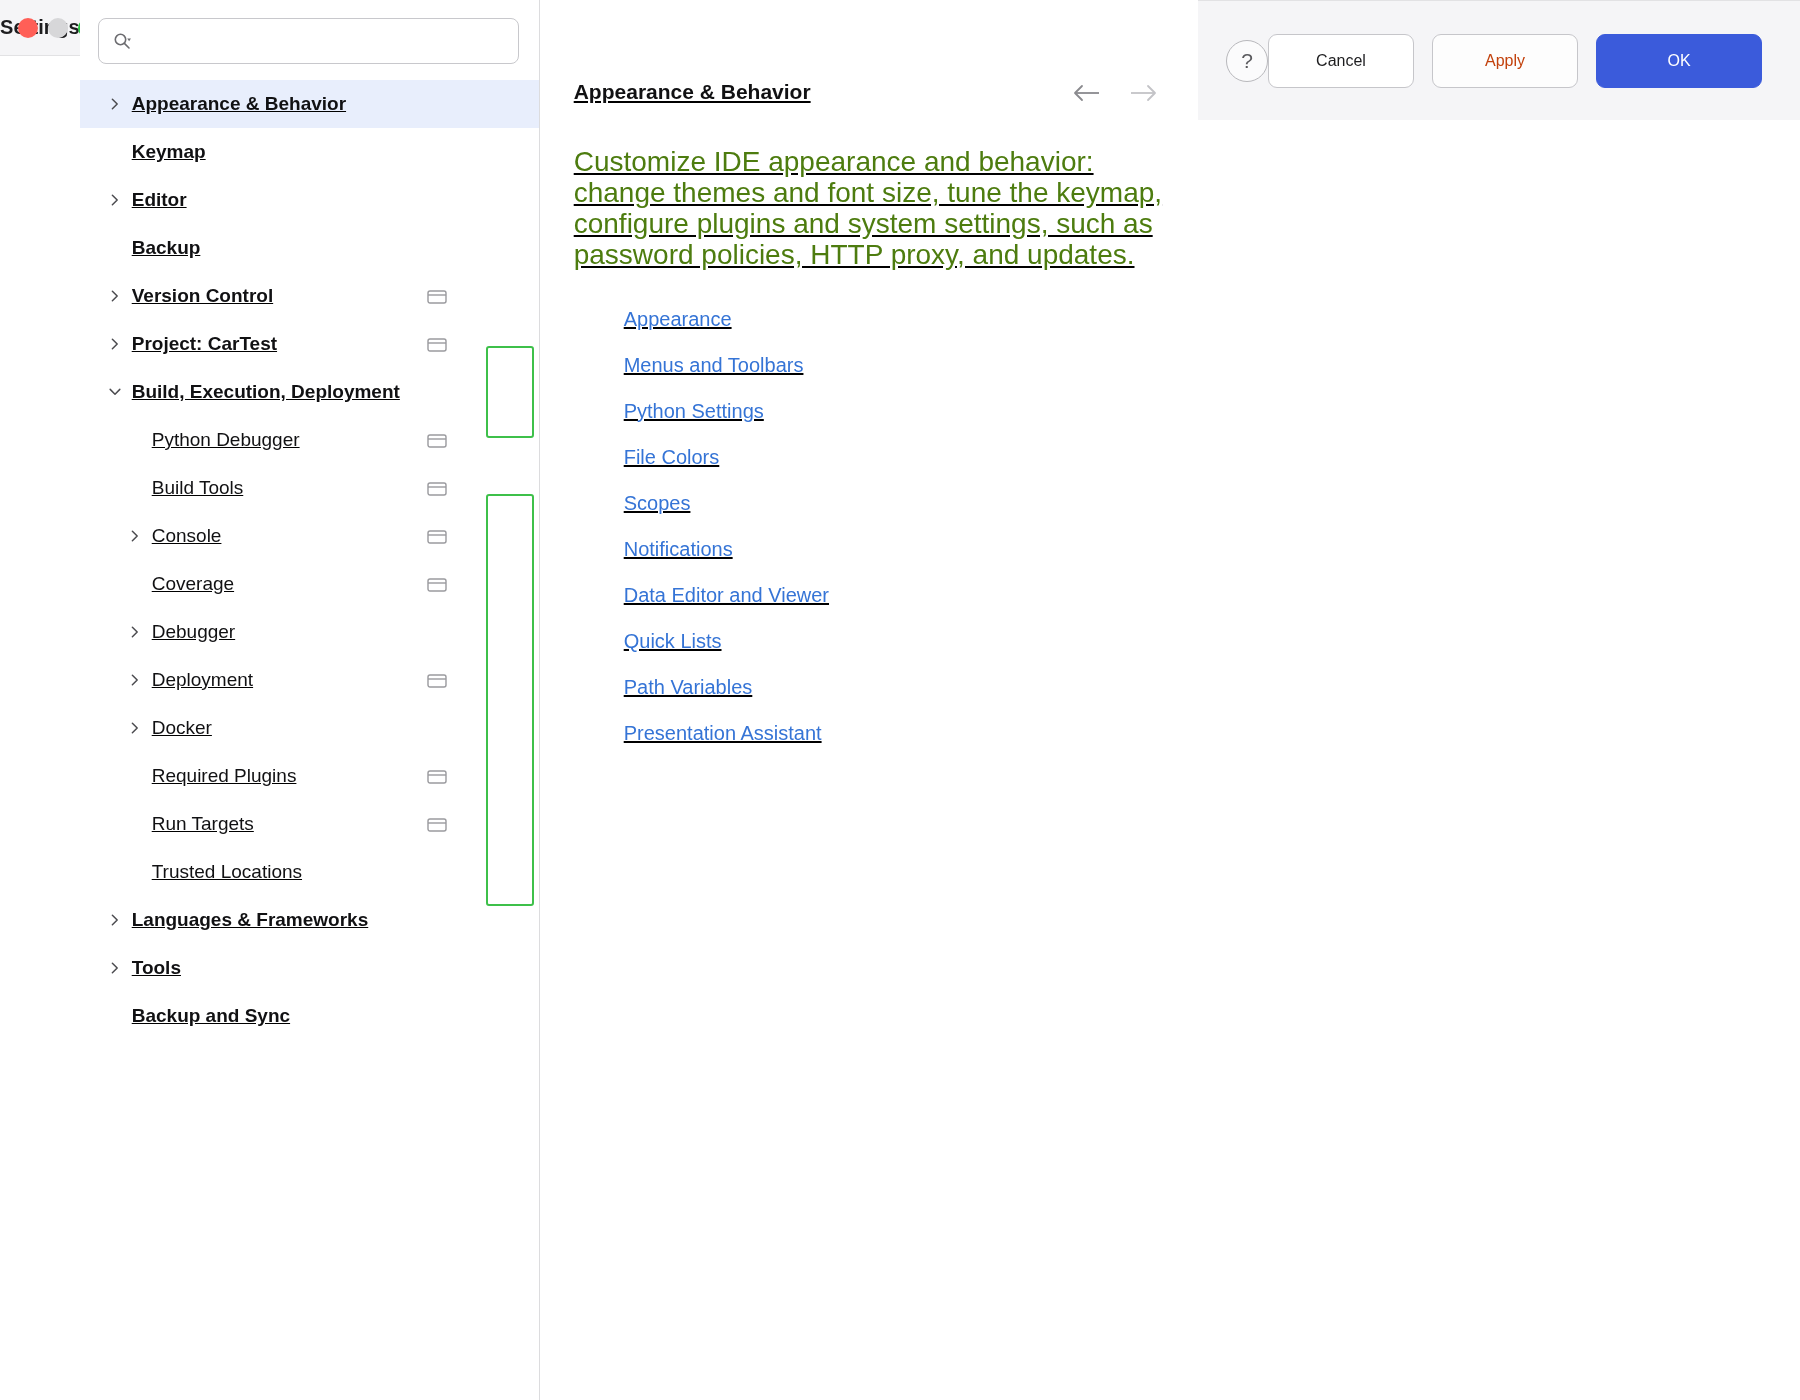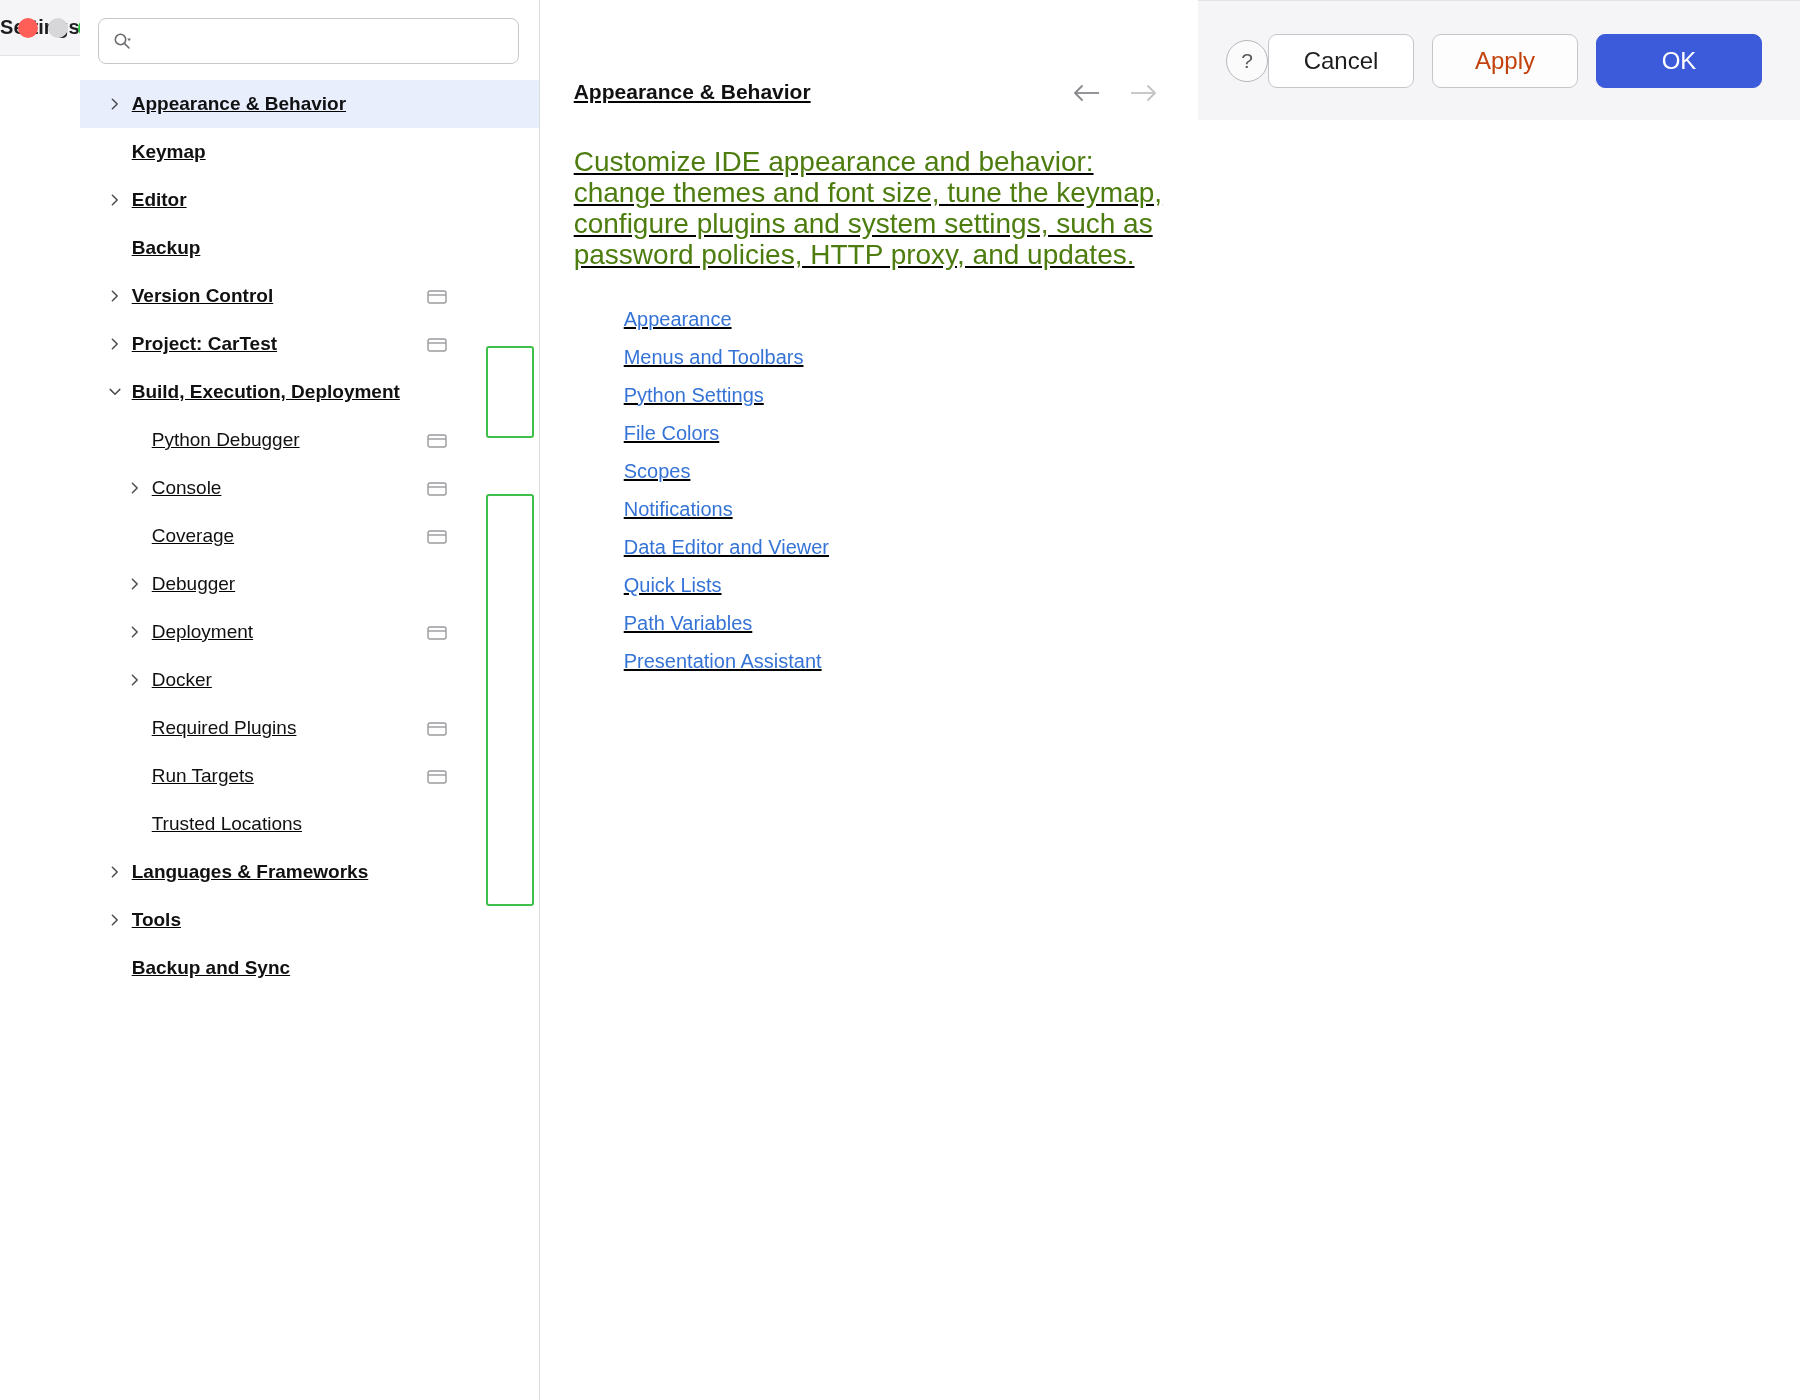--- a/index.html
+++ b/index.html
@@ -178,21 +178,21 @@
     font-size: 28px;
     line-height: 31px;
     color: #4d7c0f;
     max-width: 1265px;
   }
   .link-list {
     margin-top: 30px;
     padding-left: 50px;
     display: flex;
     flex-direction: column;
-    gap: 0;
+    gap: 8px;
   }
   .link-item {
     font-size: 20px;
     line-height: 38px;
     color: #3574d6;
     cursor: pointer;
     width: fit-content;
   }
   
   .footer {
@@ -218,21 +218,21 @@
   }
   .footer-buttons {
     display: flex;
     gap: 18px;
     align-items: center;
   }
   .btn {
     height: 54px;
     min-width: 146px;
     border-radius: 9px;
-    font-size: 24px;
+    font-size: 16px;
     display: flex;
     align-items: center;
     justify-content: center;
     border: 1px solid #c6c6ca;
     background: #ffffff;
     color: #1d1d1f;
   }
   .btn.disabled { color: #c2410c; background: #fdfdfd; }
   .btn.primary {
     background: #3b5bdb;
@@ -324,20 +324,28 @@
             <span class="arrow">
               <svg viewBox="0 0 16 16" width="14" height="14">
                 <polyline points="2.5,5 8,10.5 13.5,5" fill="none" stroke="currentColor" stroke-width="1.7" stroke-linecap="round" stroke-linejoin="round"></polyline>
               </svg>
             </span>
             <span class="label">Build, Execution, Deployment</span>
           </div>
           <div class="tree-row indent-1">
             <span class="arrow-spacer"></span>
             <span class="label">Python Debugger</span>
+            <span class="row-icon"><svg viewBox="0 0 20 16" width="20" height="16">
+                <rect x="1" y="2" width="18" height="12" rx="2" fill="none" stroke="#9a9a9e" stroke-width="1.4"></rect>
+                <line x1="1" y1="6" x2="19" y2="6" stroke="#9a9a9e" stroke-width="1.4"></line>
+              </svg></span>
+          </div>
+          <div class="tree-row indent-1">
+            <span class="arrow-spacer"></span>
+            <span class="label">Build Tools</span>
             <span class="row-icon"><svg viewBox="0 0 20 16" width="20" height="16">
                 <rect x="1" y="2" width="18" height="12" rx="2" fill="none" stroke="#9a9a9e" stroke-width="1.4"></rect>
                 <line x1="1" y1="6" x2="19" y2="6" stroke="#9a9a9e" stroke-width="1.4"></line>
               </svg></span>
           </div>
           <div class="tree-row indent-1">
             <span class="arrow">
               <svg viewBox="0 0 16 16" width="14" height="14">
                 <polyline points="5,2.5 10.5,8 5,13.5" fill="none" stroke="currentColor" stroke-width="1.7" stroke-linecap="round" stroke-linejoin="round"></polyline>
               </svg>

